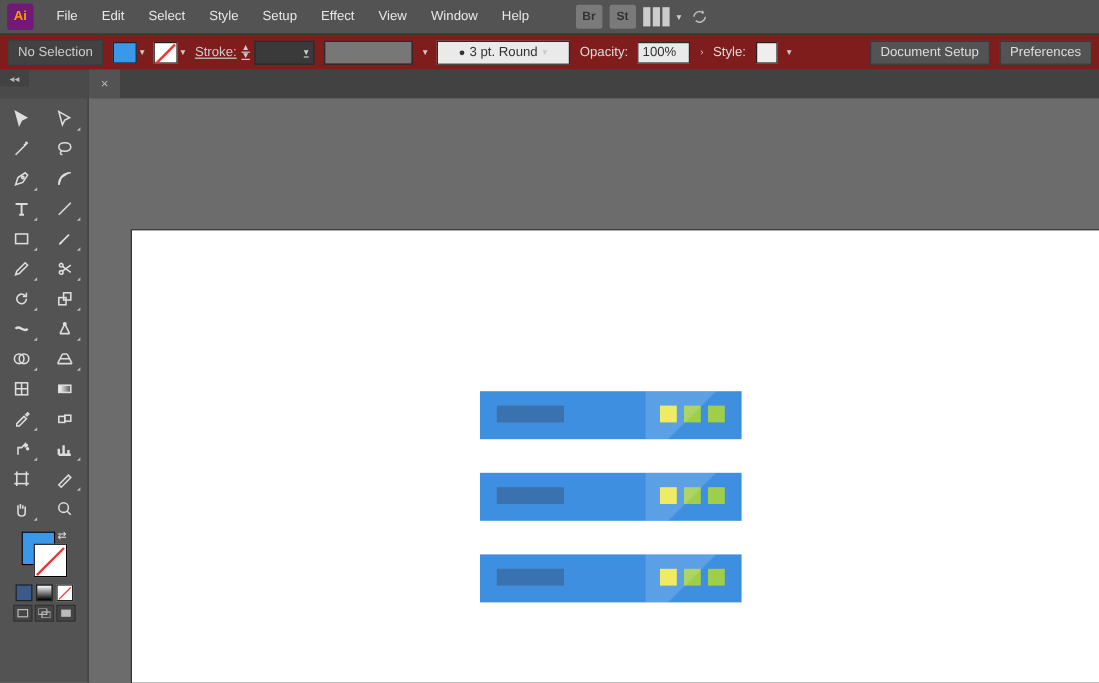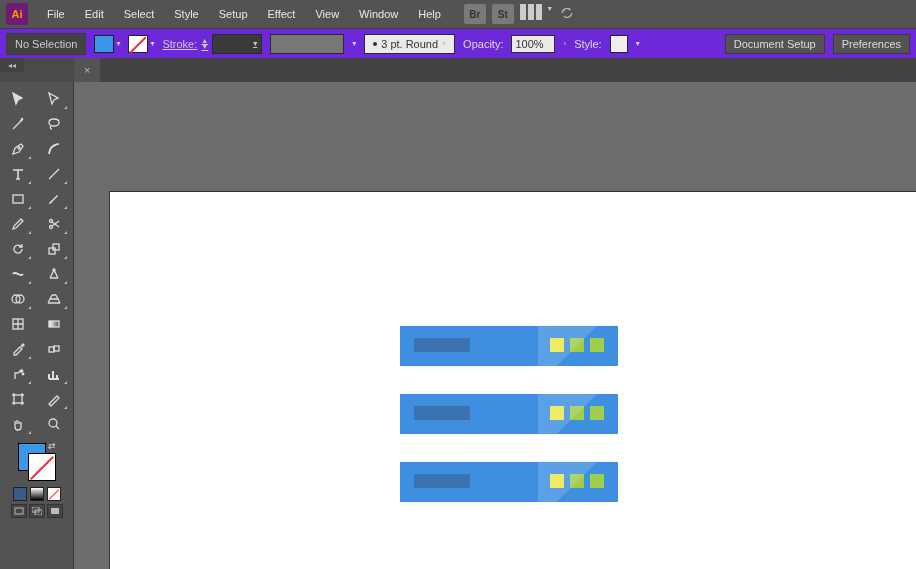--- a/index.html
+++ b/index.html
@@ -1,38 +1,38 @@
 <!DOCTYPE html>
 <html><head>
 <meta charset="utf-8">
 <style>
 * { box-sizing: border-box; margin: 0; padding: 0; font-family: "Segoe UI", Tahoma, sans-serif; }
 body { background: #4a4a4a; color: #ddd; font-size: 11px; width: 916px; height: 569px; overflow: hidden; }
 .menubar { height: 28px; background: #535353; display: flex; align-items: center; padding: 0 6px; gap: 2px; }
 .app-logo { width: 22px; height: 22px; background: #701a75; border-radius: 3px; display: flex; align-items: center; justify-content: center; margin-right: 8px; font-weight: bold; color: #ff9a00; font-size: 11px; }
 .menu-item { padding: 5px 9px; cursor: pointer; color: #e8e8e8; }
-.menubar-right { margin-left: 12px; display: flex; align-items: flex-start; gap: 6px; }
+.menubar-right { margin-left: 28px; display: flex; align-items: center; gap: 6px; }
 .sq-badge { width: 22px; height: 20px; background: #7a7a7a; color: #333; display: flex; align-items: center; justify-content: center; font-size: 10px; font-weight: bold; border-radius: 2px; }
 .arrange-icon { width: 22px; height: 16px; display: flex; gap: 2px; }
 .arrange-icon span { background: #ccc; flex: 1; }
 .dd-caret { font-size: 8px; color: #ccc; }
 .sync-icon { width: 18px; height: 18px; display:flex; align-items:center; justify-content:center; }
 
-.ctrlbar { height: 30px; background: #6d28d9; border-top: 1px solid #3a3a3a; display: flex; align-items: center; padding: 0 6px; gap: 8px; }
+.ctrlbar { height: 30px; background: #7f1d1d; border-top: 1px solid #3a3a3a; display: flex; align-items: center; padding: 0 6px; gap: 8px; }
 .ctrl-label { background: #424242; padding: 4px 8px; border: 1px solid #3a3a3a; color: #ccc; }
 .swatch-box { display: flex; align-items: center; gap: 2px; }
 .swatch { width: 20px; height: 18px; border: 1px solid #222; position: relative; }
 .swatch.fill { background: #3b97e8; }
 .swatch.stroke { background: #fff; }
 .swatch.stroke::after { content:''; position:absolute; left:-2px; right:-2px; top:50%; border-top:2px solid #e33; transform: rotate(-45deg); }
 .stroke-sec { display: flex; align-items: center; gap: 4px; color: #ccc; text-decoration: underline; }
 .updown { display:flex; flex-direction:column; font-size:7px; line-height:6px; color:#ccc; }
 .dd-box { background: #3a3a3a; border: 1px solid #2a2a2a; height: 20px; display: flex; align-items: center; padding: 0 4px; gap: 4px; min-width: 50px; }
 .brush-prev { background: linear-gradient(#777,#777); width: 74px; height: 20px; border:1px solid #2a2a2a; }
-.pt-box { background: #eaeaea; color: #333; height: 20px; display: flex; align-items: center; padding: 0 8px; gap:4px; border:1px solid #2a2a2a; }
+.pt-box { background: #eaeaea; color: #333; height: 20px; display: flex; align-items: center; padding: 0 18px; gap:4px; border:1px solid #2a2a2a; }
 .pt-dot { width:4px; height:4px; background:#333; border-radius:50%; }
 .opacity-field { background: #eaeaea; color:#333; width: 44px; height: 18px; border:1px solid #2a2a2a; padding:0 3px; display:flex; align-items:center; }
 .style-sw { width:18px; height:18px; background:#eee; border:1px solid #222; }
 .btn { background: #535353; border: 1px solid #3a3a3a; padding: 3px 8px; color: #ddd; cursor: pointer; font-size:11px; }
 .ctrlbar .spacer { flex:1; }
 
 .tabbar { height: 24px; background: #424242; display: flex; align-items: stretch; margin-left: 74px; }
 .tabbar-collapse { position:absolute; left:0; top:58px; width:24px; height:14px; background:#424242; display:flex; align-items:center; justify-content:center; font-size:8px; color:#bbb; }
 .doc-tab { background: #535353; display: flex; align-items: center; padding: 0 10px; gap: 8px; color: #e6e6e6; font-size: 11px; }
 .doc-tab .close { font-size: 11px; color: #bbb; cursor:pointer; }

